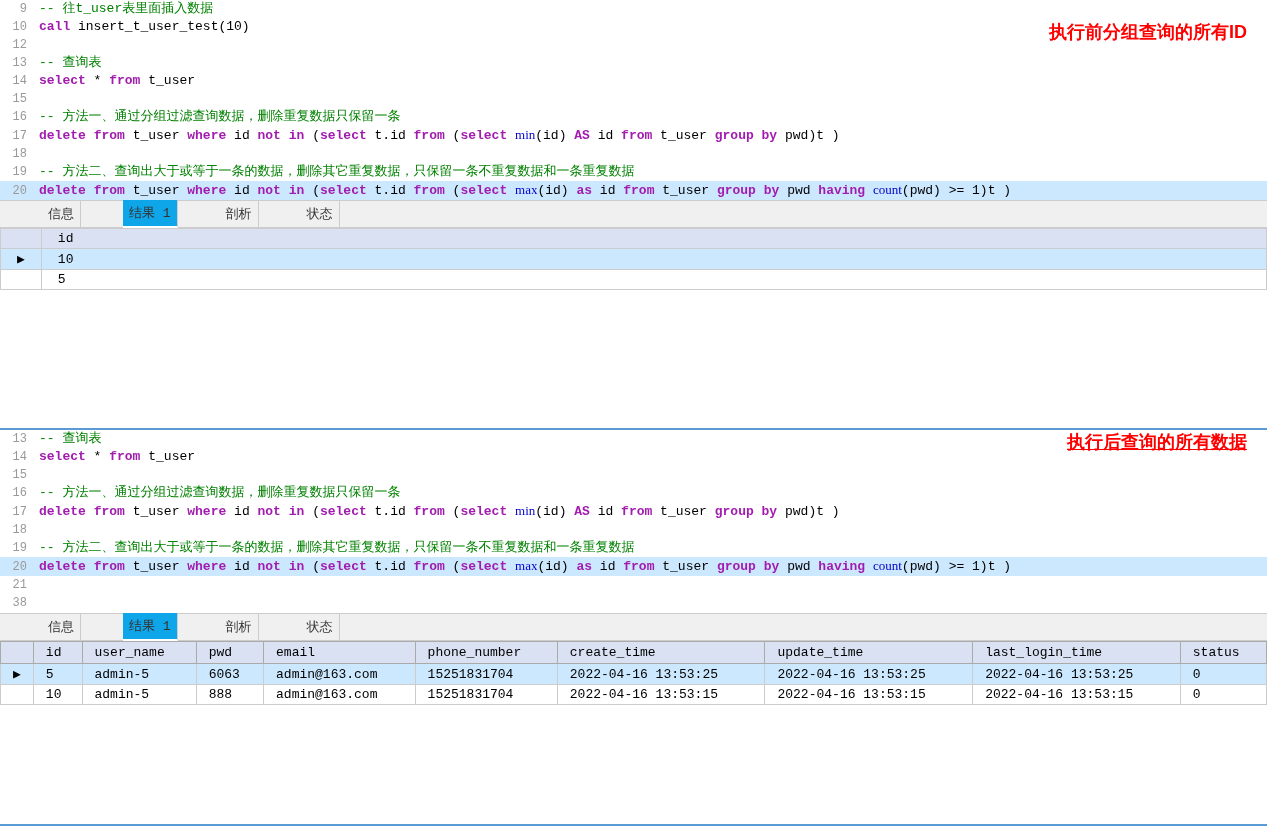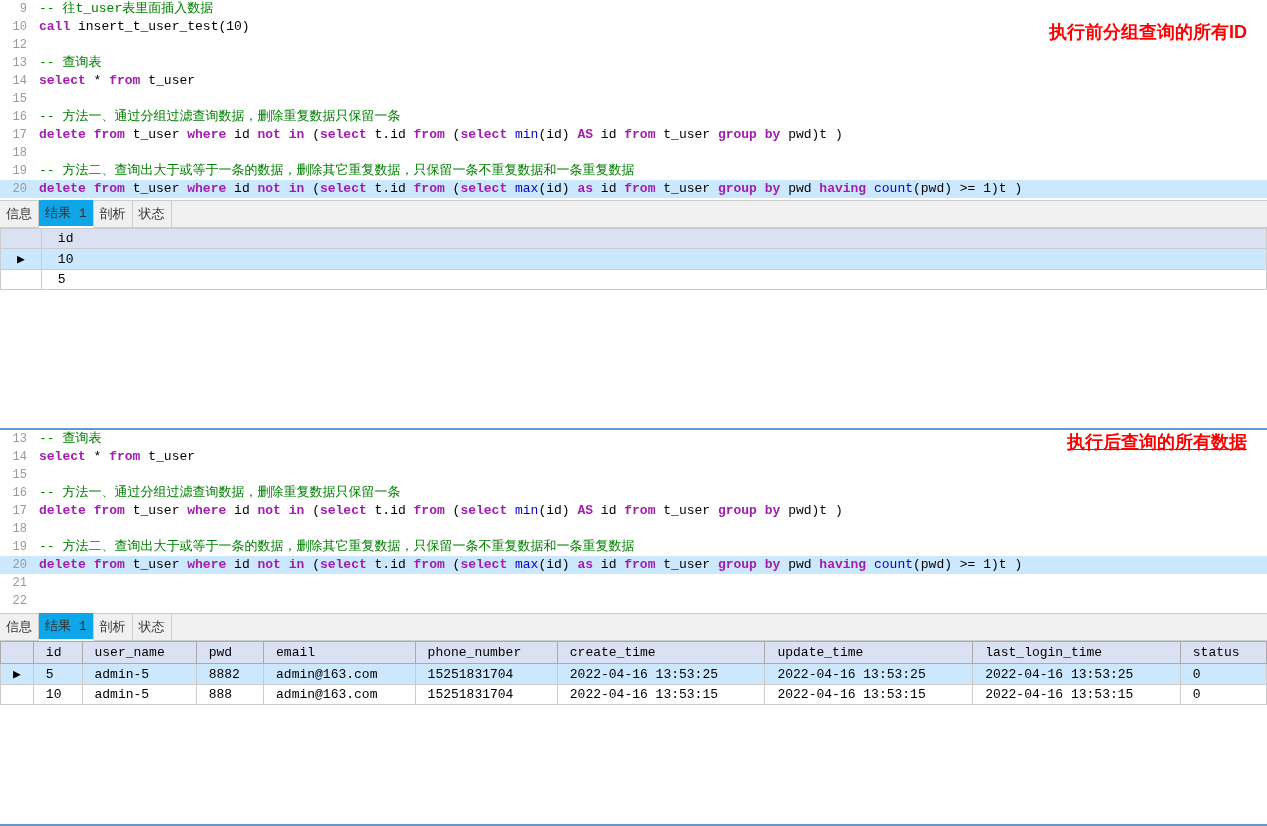--- a/index.html
+++ b/index.html
@@ -5,27 +5,27 @@
     * { margin: 0; padding: 0; box-sizing: border-box; }
     body { font-family: 'Courier New', Consolas, monospace; font-size: 13px; background: #fff; overflow: hidden; }
 
     .pane { border-bottom: 2px solid #5b9bd5; }
     .code-line { display: flex; align-items: baseline; min-height: 18px; line-height: 18px; }
     .line-num { width: 35px; min-width: 35px; text-align: right; padding-right: 8px; color: #999; font-size: 12px; user-select: none; background: #fff; }
     .line-content { flex: 1; padding-left: 4px; white-space: pre; }
 
     
     .kw { color: #a21caf; font-weight: bold; } 
-    .fn { color: #0000cd; }
+    .fn { color: #0000cd; font-family: Liberation Serif, serif; }
     .comment { color: #008000; }
     .highlight-line { background: #cce8ff; }
 
     
     .tabs-bar { display: flex; align-items: center; background: #f0f0f0; border-top: 1px solid #ccc; border-bottom: 1px solid #ccc; height: 28px; }
-    .tab { padding: 4px 6px; font-size: 13px; cursor: pointer; border-right: 1px solid #ccc; background: #f0f0f0; color: #333; }
+    .tab { padding: 4px 6px; font-size: 13px; cursor: pointer; border-right: 1px solid #ccc; background: #f0f0f0; color: #333; margin-left: 42px; }
     .tab.active { background: #0ea5e9; border-bottom: 2px solid #fff; font-weight: normal; }
     table { border-collapse: collapse; font-size: 13px; min-width: 100%; }
     th { background: #d9e1f2; border: 1px solid #aaa; padding: 3px 12px; text-align: left; font-weight: normal; }
     td { border: 1px solid #ccc; padding: 2px 12px; }
     .arrow-cell { width: 16px; text-align: center; color: #000; }
 
     .pane-top { height: 430px; display: flex; flex-direction: column; }
     .pane-bottom { height: 396px; display: flex; flex-direction: column; }
 
     .code-scroll { flex: 1; overflow-y: auto; overflow-x: auto; position: relative; }
@@ -156,21 +156,21 @@
         </div>
       <div class="code-line highlight-line">
           <span class="line-num" style="background:#cce8ff;">20</span>
           <span class="line-content"><span class="kw">delete</span> <span class="kw">from</span> t_user <span class="kw">where</span> id <span class="kw">not</span> <span class="kw">in</span> (<span class="kw">select</span> t.id <span class="kw">from</span> (<span class="kw">select</span> <span class="fn">max</span>(id) <span class="kw">as</span> id <span class="kw">from</span> t_user <span class="kw">group</span> <span class="kw">by</span> pwd <span class="kw">having</span> <span class="fn">count</span>(pwd) &gt;= 1)t )</span>
         </div>
       <div class="code-line">
           <span class="line-num">21</span>
           <span class="line-content"></span>
         </div>
       <div class="code-line">
-          <span class="line-num">22</span>
+          <span class="line-num">38</span>
           <span class="line-content"></span>
         </div>
       <div class="code-line">
           <span class="line-num">23</span>
           <span class="line-content"></span>
         </div>
     </div>
   </div>
 
   <div class="tabs-bar">
@@ -194,21 +194,21 @@
           <th>update_time</th>
           <th>last_login_time</th>
           <th>status</th>
         </tr>
       </thead>
       <tbody>
         <tr style="background:#cce8ff;">
           <td class="arrow-cell">▶</td>
           <td>5</td>
           <td>admin-5</td>
-          <td>8882</td>
+          <td>6063</td>
           <td>admin@163.com</td>
           <td>15251831704</td>
           <td>2022-04-16 13:53:25</td>
           <td>2022-04-16 13:53:25</td>
           <td>2022-04-16 13:53:25</td>
           <td>0</td>
         </tr>
         <tr>
           <td class="arrow-cell"></td>
           <td>10</td>

